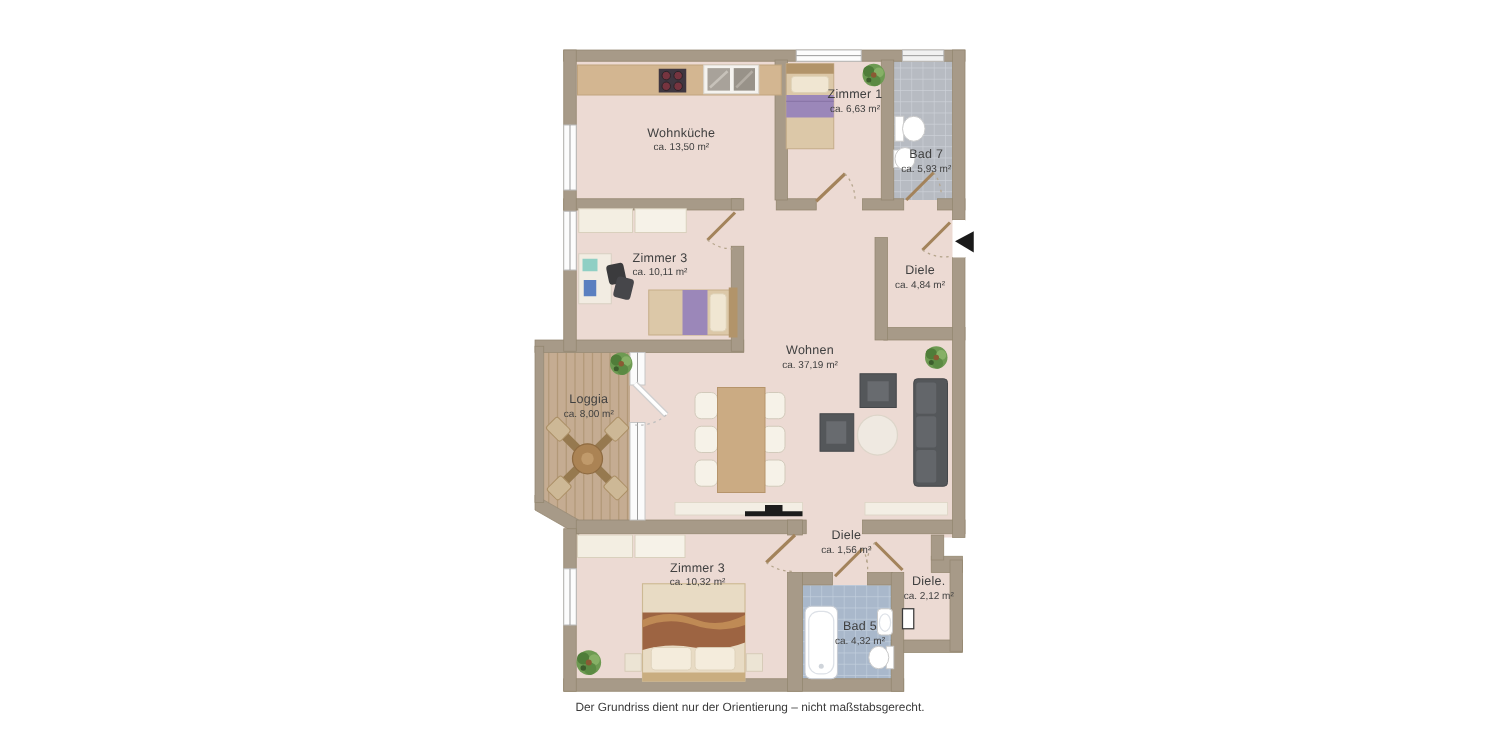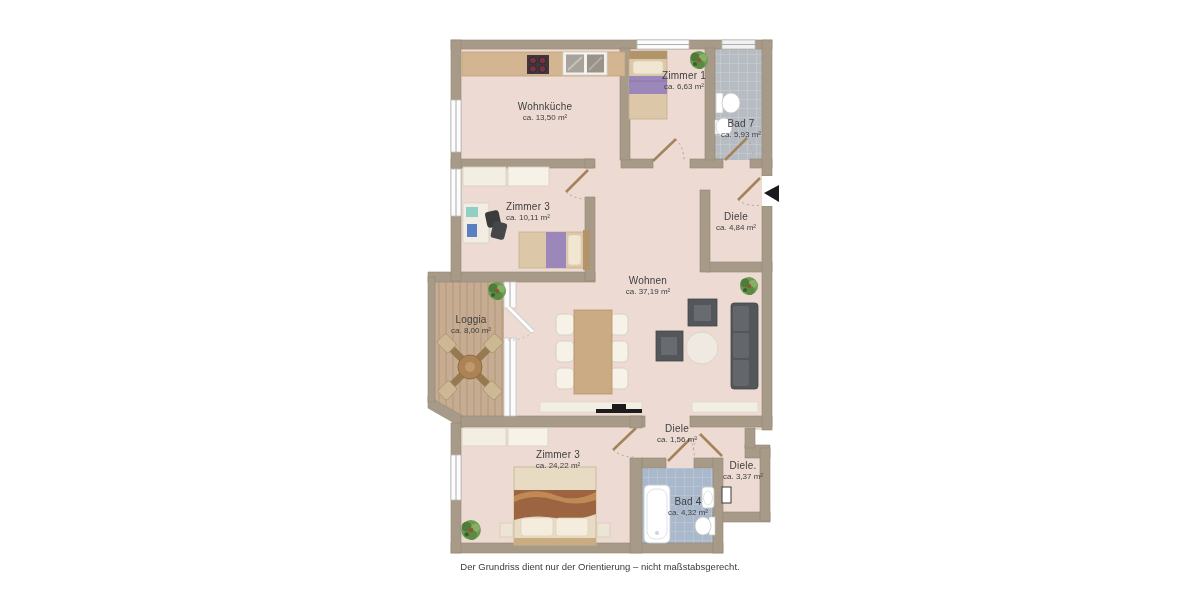--- a/index.html
+++ b/index.html
@@ -324,29 +324,29 @@
   <div class="rlabel" style="left:648px;top:286px">
     <div class="rname">Wohnen</div>
     <div class="rarea">ca. 37,19 m²</div>
   </div>
   <div class="rlabel" style="left:471px;top:325px">
     <div class="rname">Loggia</div>
     <div class="rarea">ca. 8,00 m²</div>
   </div>
   <div class="rlabel" style="left:558px;top:460px">
     <div class="rname">Zimmer 3</div>
-    <div class="rarea">ca. 24,22 m²</div>
+    <div class="rarea">ca. 10,32 m²</div>
   </div>
   <div class="rlabel" style="left:677px;top:434px">
     <div class="rname">Diele</div>
     <div class="rarea">ca. 1,56 m²</div>
   </div>
   <div class="rlabel" style="left:743px;top:471px">
     <div class="rname">Diele.</div>
-    <div class="rarea">ca. 3,37 m²</div>
+    <div class="rarea">ca. 2,12 m²</div>
   </div>
   <div class="rlabel" style="left:688px;top:507px">
-    <div class="rname">Bad 4</div>
+    <div class="rname">Bad 5</div>
     <div class="rarea">ca. 4,32 m²</div>
   </div>
 
   <div class="caption">Der Grundriss dient nur der Orientierung – nicht maßstabsgerecht.</div>
 </div>
 
 </body></html>

